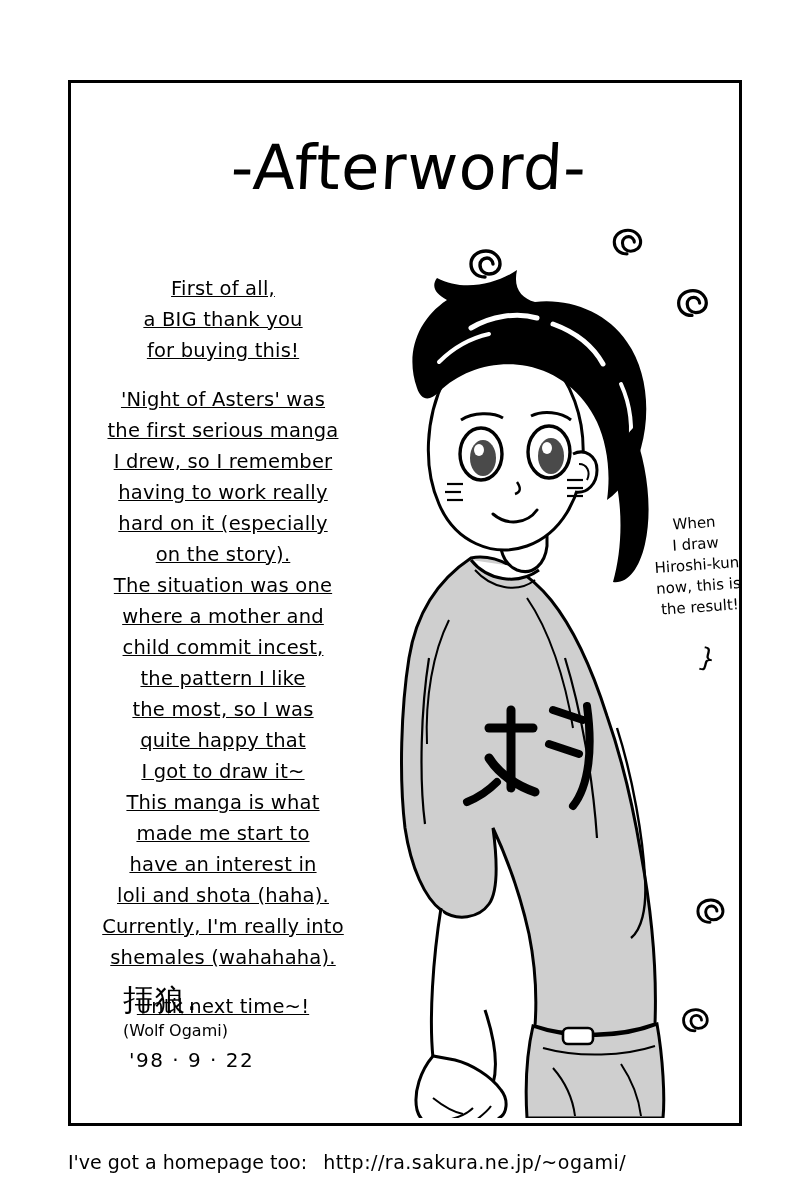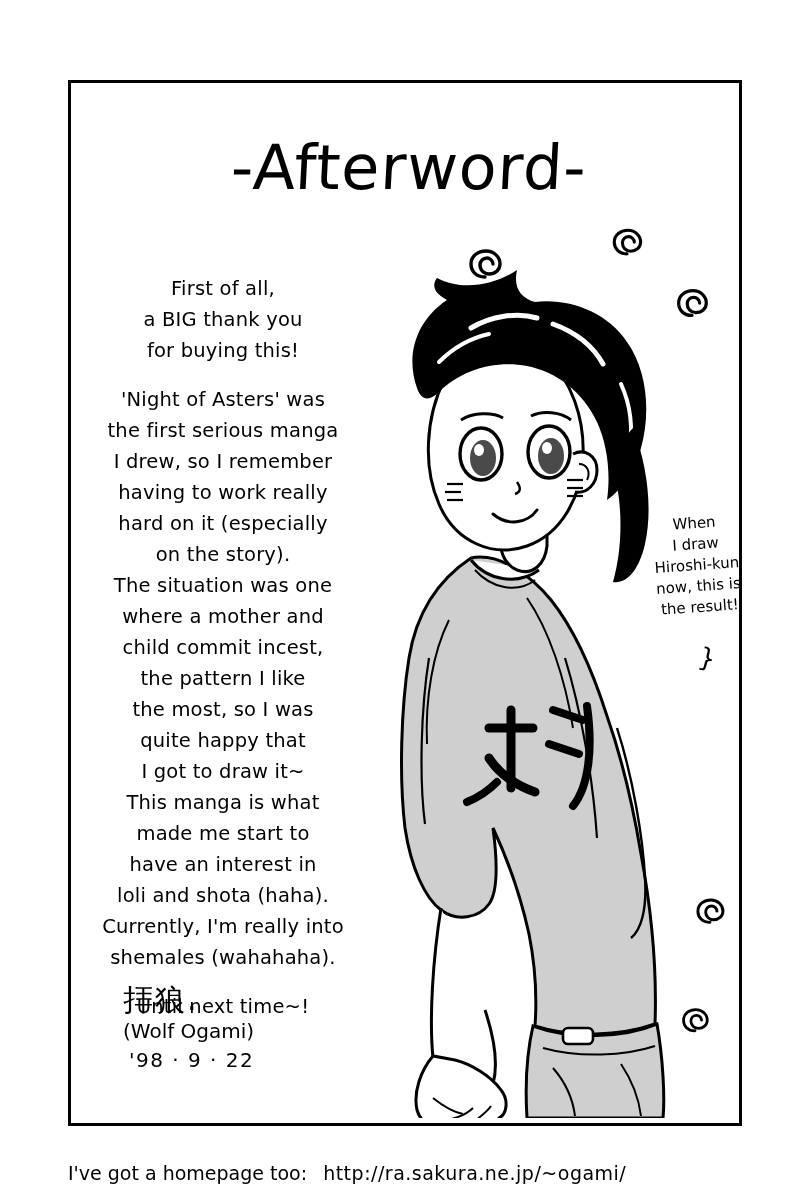--- a/index.html
+++ b/index.html
@@ -55,40 +55,41 @@
   
   .textcol {
     position: absolute;
     left: 18px;
     top: 190px;
     width: 268px;
     text-align: center;
     font-size: 19.5px;
     line-height: 31px;
     letter-spacing: 0.2px;
+    text-decoration: underline;
   }
   .para { margin: 0 0 0 0; }
   .gap { height: 18px; }
 
   .signature {
     position: absolute;
     left: 34px;
     top: 900px;
     width: 268px;
     text-align: left;
     padding-left: 18px;
     box-sizing: border-box;
   }
   .sig-kanji {
     font-size: 30px;
     line-height: 34px;
     letter-spacing: 2px;
   }
   .sig-name {
-    font-size: 20px;
+    font-size: 16px;
     line-height: 28px;
   }
   .sig-date {
     font-size: 20px;
     line-height: 30px;
     letter-spacing: 1.5px;
     padding-left: 6px;
   }
 
   
@@ -112,21 +113,21 @@
   }
 
   
   .bottomline {
     position: absolute;
     left: 68px;
     top: 1140px;
     width: 680px;
     height: 44px;
     display: flex;
-    align-items: flex-end;
+    align-items: center;
     gap: 16px;
   }
   .bottom-label {
     font-size: 19px;
     white-space: nowrap;
   }
   .bottom-url {
     font-size: 19px;
     white-space: nowrap;
     letter-spacing: 0.5px;

